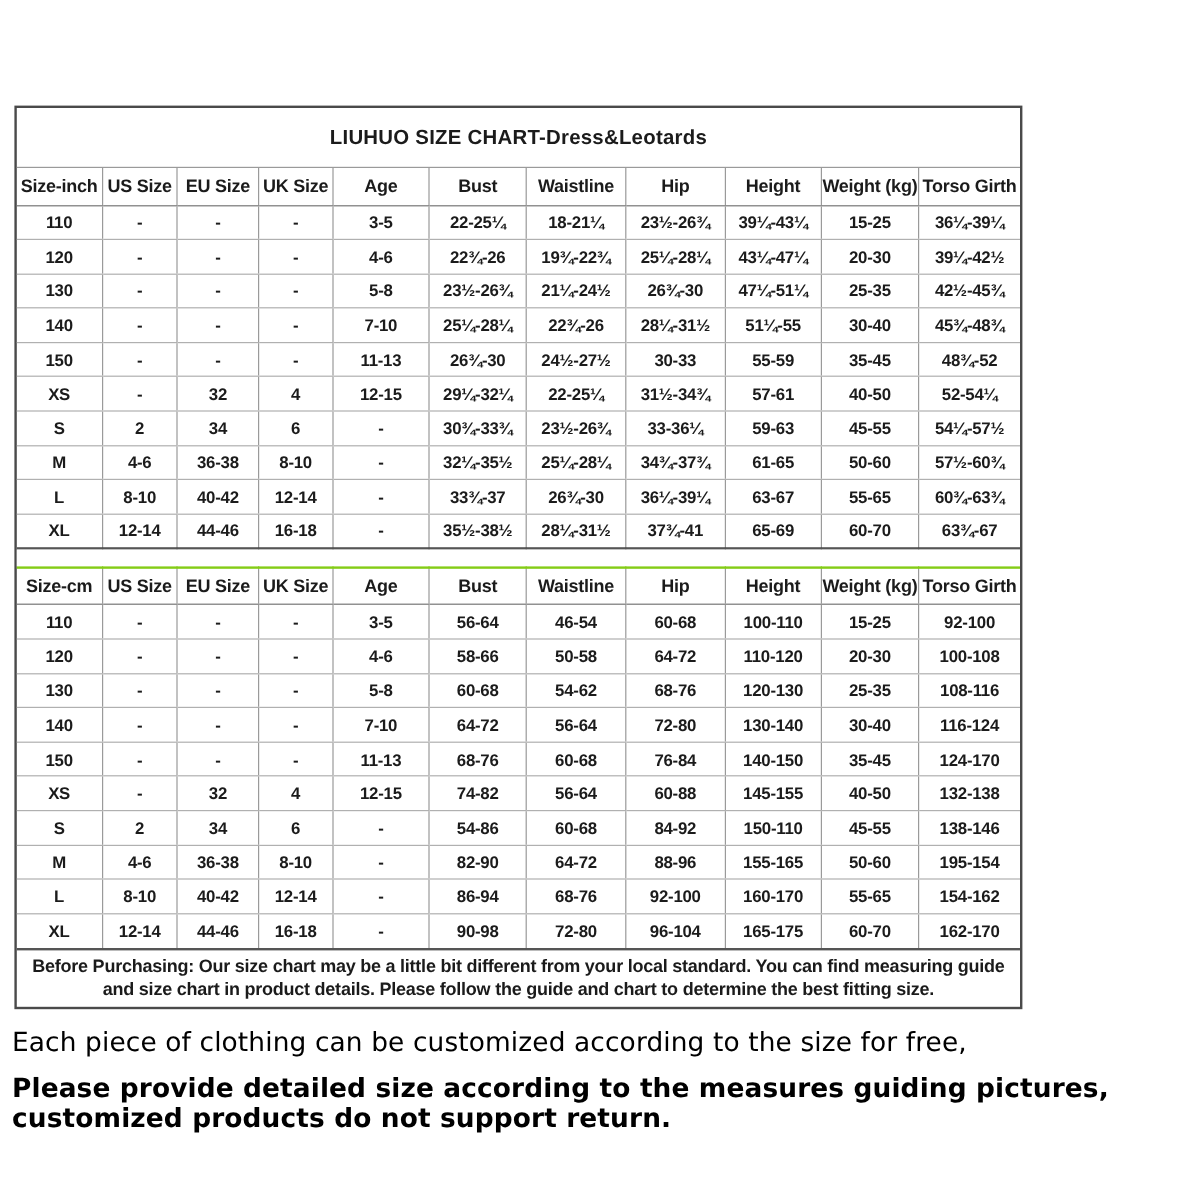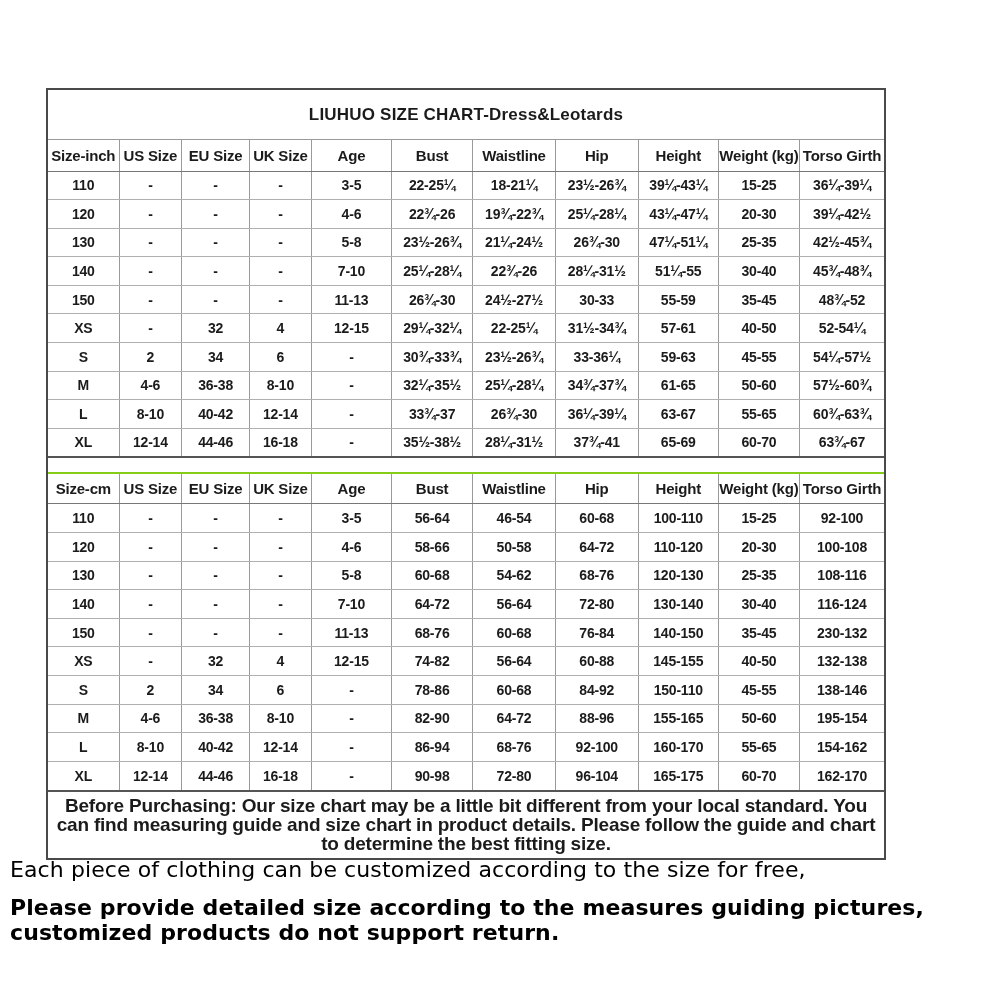--- a/index.html
+++ b/index.html
@@ -16,21 +16,20 @@
     background: #ffffff;
     overflow: hidden;
   }
   .chart-frame {
     position: absolute;
     left: 12px;
     top: 88px;
     width: 840px;
     border: 2px solid #4a4a4a;
     background: #ffffff;
-    margin-left: 34px;
   }
   .chart-title {
     height: 50px;
     display: flex;
     align-items: center;
     justify-content: center;
     font-size: 17px;
     font-weight: 700;
     letter-spacing: 0.2px;
     border-bottom: 1px solid #9a9a9a;
@@ -71,21 +70,21 @@
   .size-table th:nth-child(11){width:10.1%}
   .table-inch { border-bottom: 2px solid #555555; padding-left: 12px; }
   .table-gap {
     height: 14px;
     background: #ffffff;
   }
   .table-cm { border-top: 2px solid #84cc16; }
   .purchase-note {
     border-top: 2px solid #555555;
     padding: 4px 6px 5px 6px;
-    font-size: 19px;
+    font-size: 15px;
     font-weight: 700;
     line-height: 19px;
     text-align: center;
     letter-spacing: -0.2px;
   }
   .bottom-text {
     position: absolute;
     left: 10px;
     width: 985px;
     font-family: "DejaVu Sans", sans-serif;
@@ -330,42 +329,42 @@
             <td>150</td>
             <td>-</td>
             <td>-</td>
             <td>-</td>
             <td>11-13</td>
             <td>68-76</td>
             <td>60-68</td>
             <td>76-84</td>
             <td>140-150</td>
             <td>35-45</td>
-            <td>230-132</td>
+            <td>124-170</td>
           </tr>
           <tr>
             <td>XS</td>
             <td>-</td>
             <td>32</td>
             <td>4</td>
             <td>12-15</td>
             <td>74-82</td>
             <td>56-64</td>
             <td>60-88</td>
             <td>145-155</td>
             <td>40-50</td>
             <td>132-138</td>
           </tr>
           <tr>
             <td>S</td>
             <td>2</td>
             <td>34</td>
             <td>6</td>
             <td>-</td>
-            <td>78-86</td>
+            <td>54-86</td>
             <td>60-68</td>
             <td>84-92</td>
             <td>150-110</td>
             <td>45-55</td>
             <td>138-146</td>
           </tr>
           <tr>
             <td>M</td>
             <td>4-6</td>
             <td>36-38</td>

